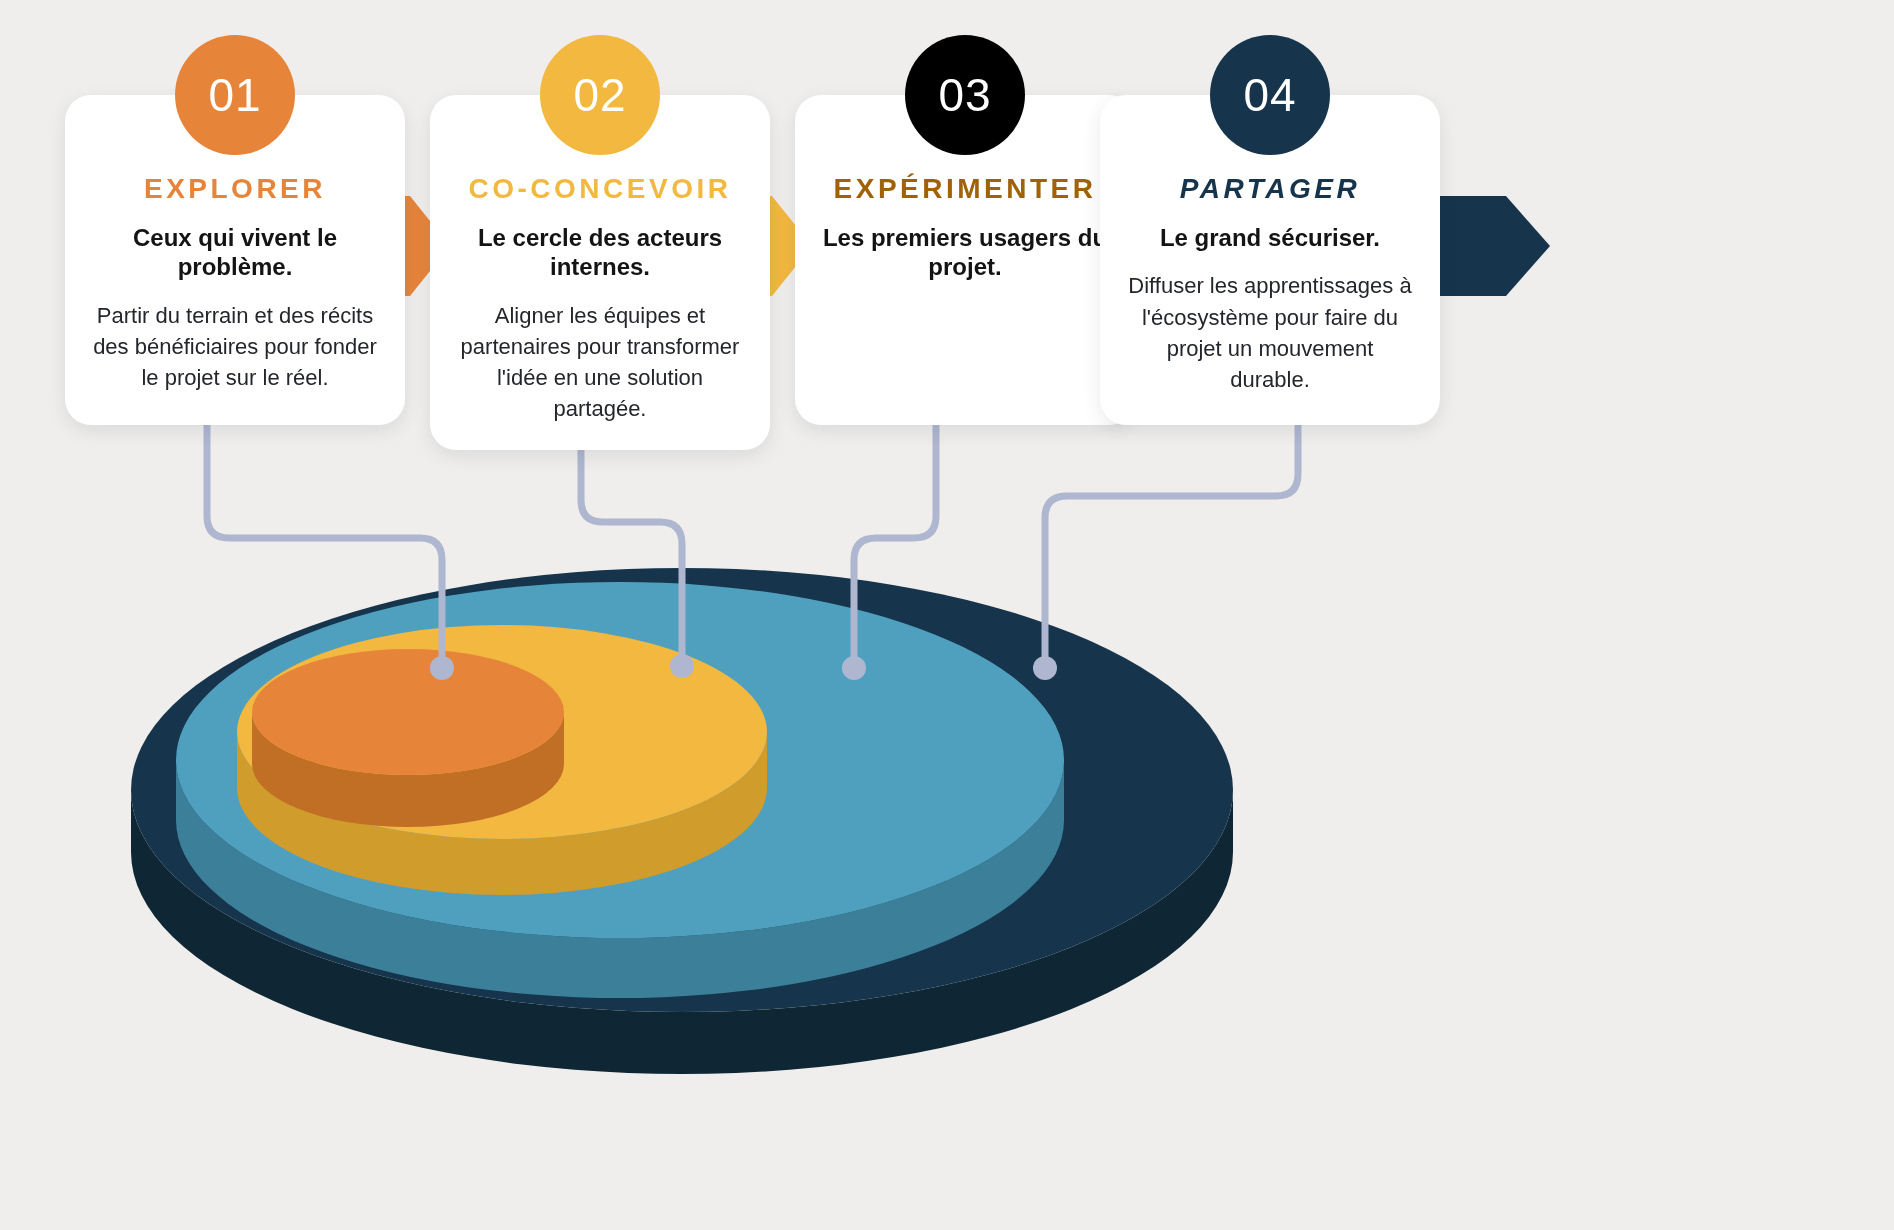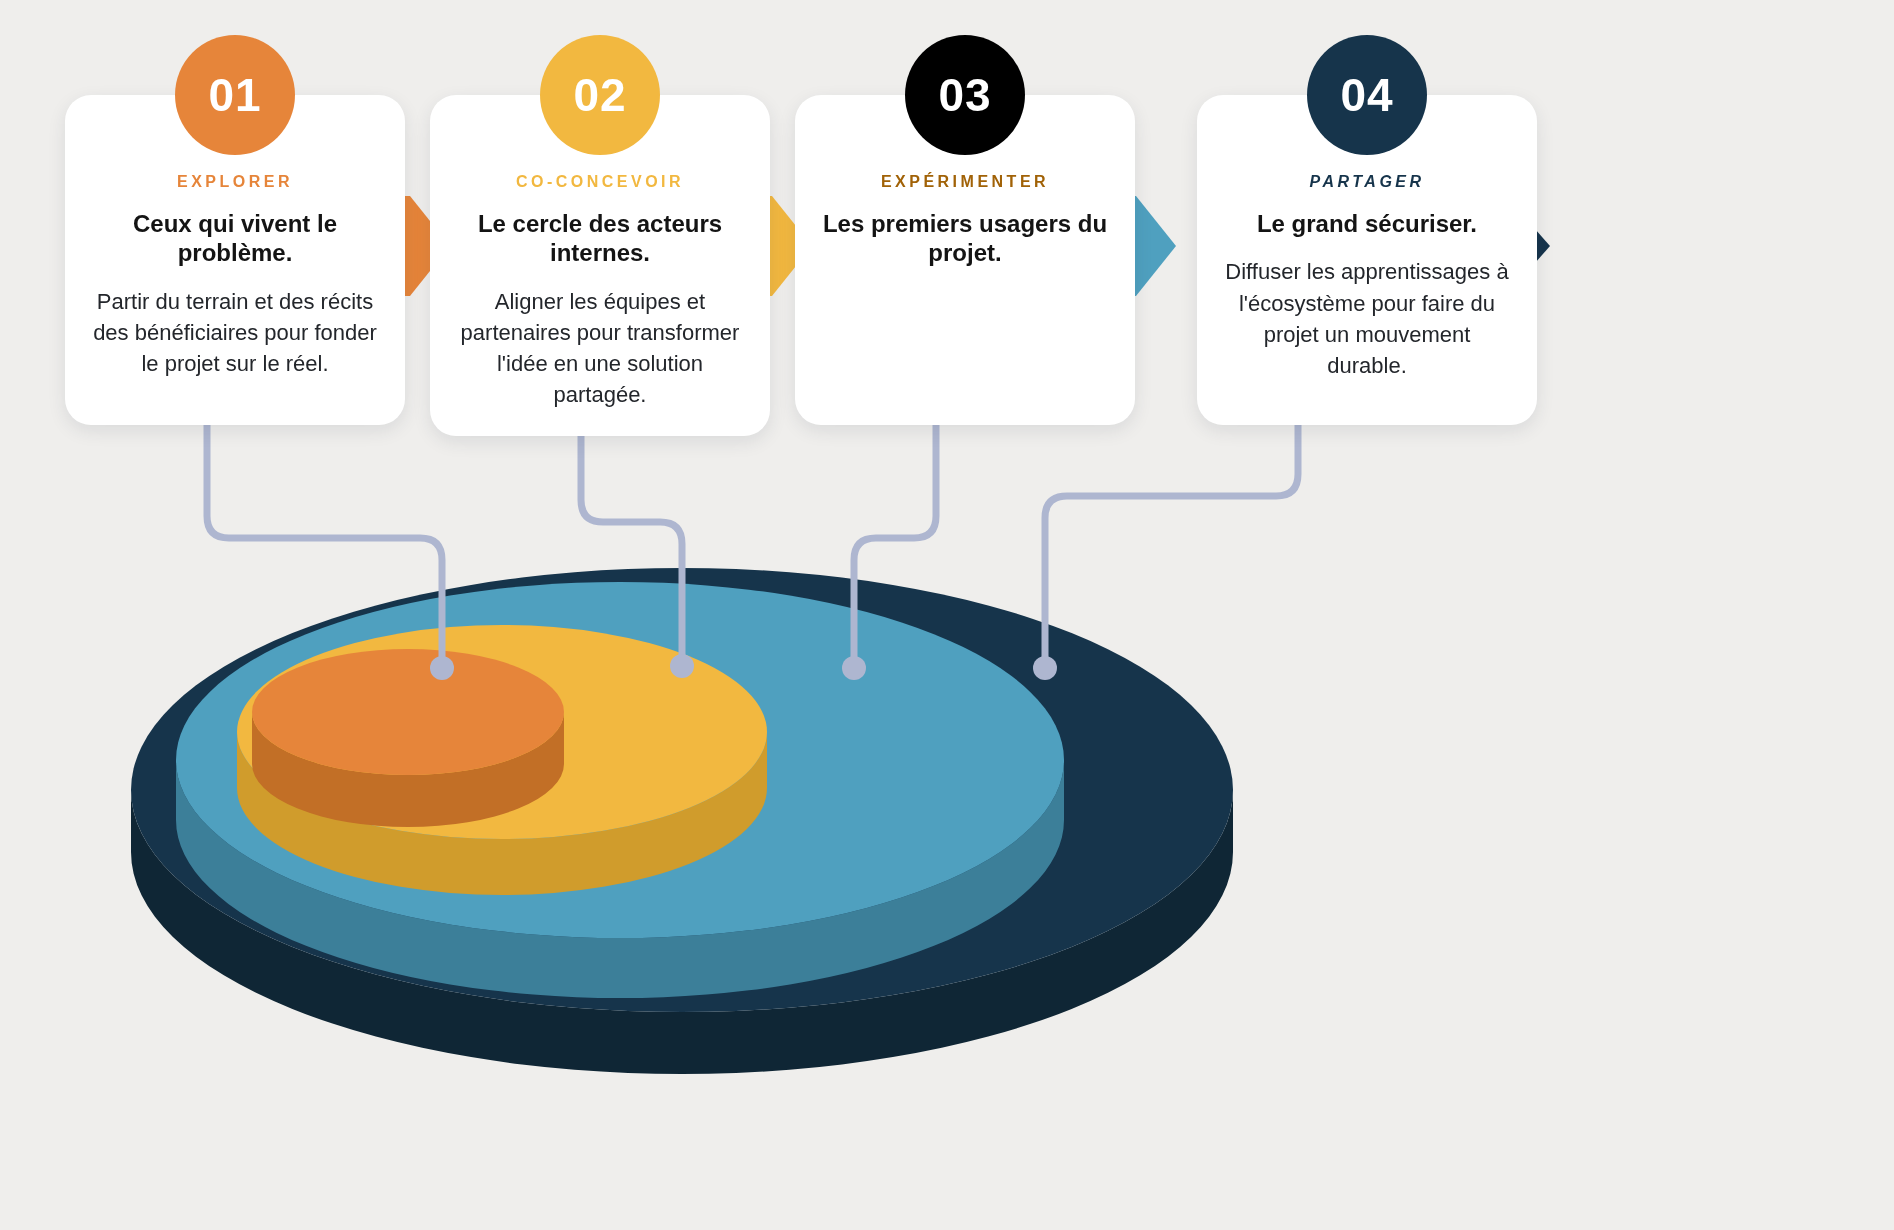--- a/index.html
+++ b/index.html
@@ -29,25 +29,25 @@
     padding:78px 26px 26px;
     box-sizing:border-box;
     min-height:330px;
     text-align:center;
   }
   .badge{
     position:absolute;
     top:-60px;left:50%;transform:translateX(-50%);
     width:120px;height:120px;border-radius:50%;
     display:flex;align-items:center;justify-content:center;
-    color:#ffffff;font-size:46px;font-weight:bold;letter-spacing:1px;
+    color:#ffffff;font-size:46px;font-weight:normal;letter-spacing:1px;
     z-index:3;
   }
   .kicker{
-    font-size:16px;font-weight:bold;letter-spacing:3.5px;
+    font-size:28px;font-weight:bold;letter-spacing:3.5px;
     margin:0 0 18px;text-transform:uppercase;
   }
   .headline{
     font-size:24px;font-weight:bold;color:#141414;line-height:1.22;
     margin:0 0 18px;
   }
   .body{
     font-size:22px;color:#23262b;line-height:1.42;margin:0;
   }
 
@@ -164,21 +164,21 @@
     <div class="step" style="left:795px;">
       <div class="badge" style="background:#000000;">
         <span>03</span>
       </div>
       <div class="card">
         <p class="kicker" style="color:#a16207;">EXPÉRIMENTER</p>
         <p class="headline">Les premiers usagers du projet.</p>
       </div>
     </div>
 
-    <div class="step" style="left:1197px;">
+    <div class="step" style="left:1100px;">
       <div class="badge" style="background:#16344B;">
         <span>04</span>
       </div>
       <div class="card">
         <p class="kicker" style="color:#16344B;font-style:italic;">PARTAGER</p>
         <p class="headline">Le grand sécuriser.</p>
         <p class="body">Diffuser les apprentissages à l'écosystème pour faire du projet un mouvement durable.</p>
       </div>
     </div>
 

